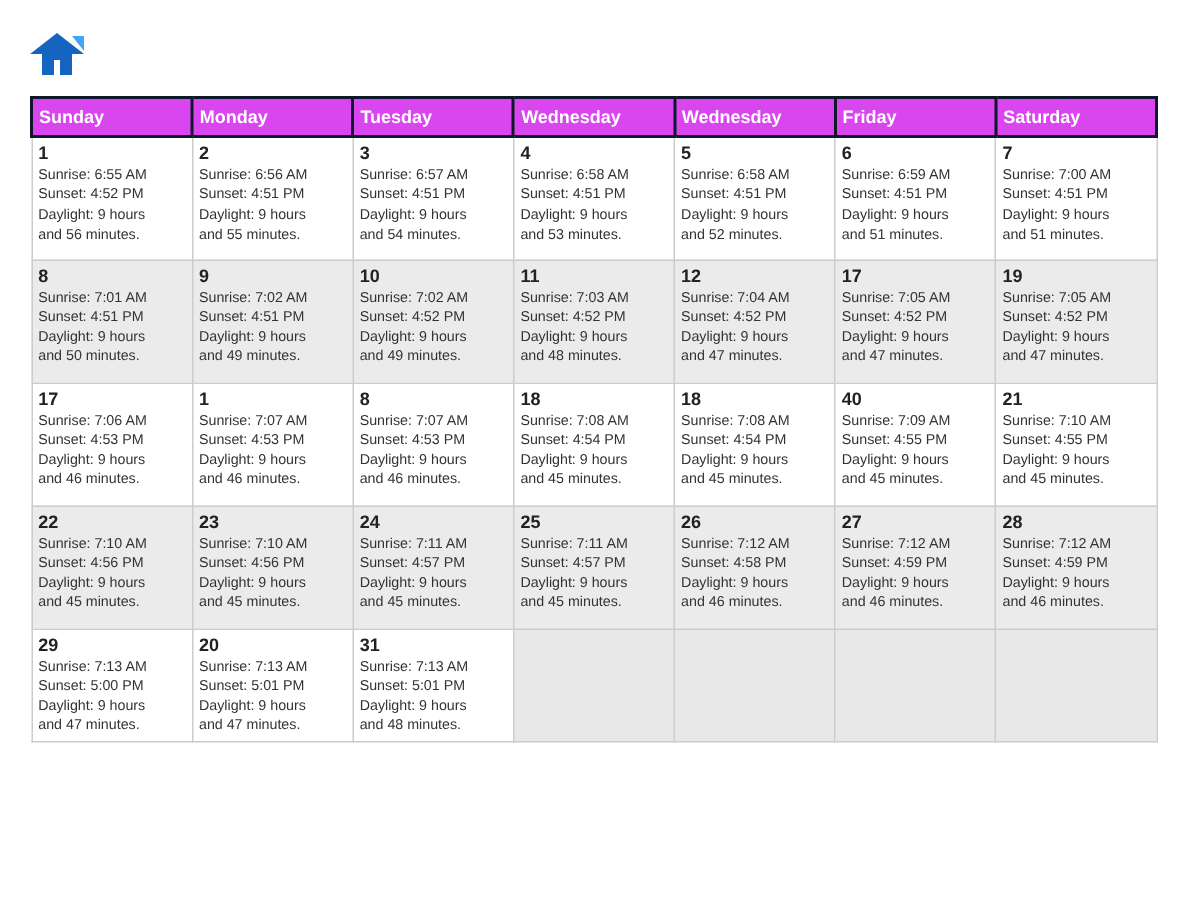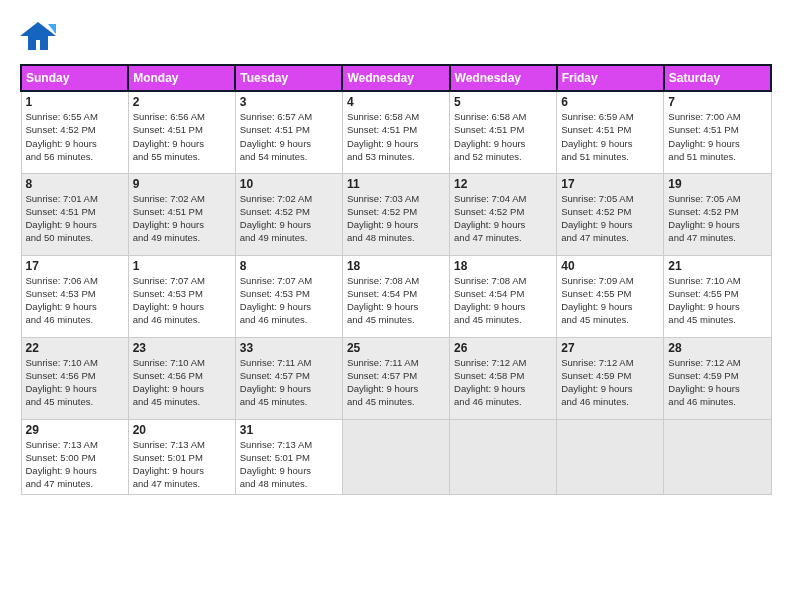--- a/index.html
+++ b/index.html
@@ -228,21 +228,21 @@
         <tr class="row-even">
           <td>
             <span class="day-num">22</span>
             <div class="day-info">Sunrise: 7:10 AM<br>Sunset: 4:56 PM<br>Daylight: 9 hours<br>and 45 minutes.</div>
           </td>
           <td>
             <span class="day-num">23</span>
             <div class="day-info">Sunrise: 7:10 AM<br>Sunset: 4:56 PM<br>Daylight: 9 hours<br>and 45 minutes.</div>
           </td>
           <td>
-            <span class="day-num">33</span>
+            <span class="day-num">24</span>
             <div class="day-info">Sunrise: 7:11 AM<br>Sunset: 4:57 PM<br>Daylight: 9 hours<br>and 45 minutes.</div>
           </td>
           <td>
             <span class="day-num">25</span>
             <div class="day-info">Sunrise: 7:11 AM<br>Sunset: 4:57 PM<br>Daylight: 9 hours<br>and 45 minutes.</div>
           </td>
           <td>
             <span class="day-num">26</span>
             <div class="day-info">Sunrise: 7:12 AM<br>Sunset: 4:58 PM<br>Daylight: 9 hours<br>and 46 minutes.</div>
           </td>

